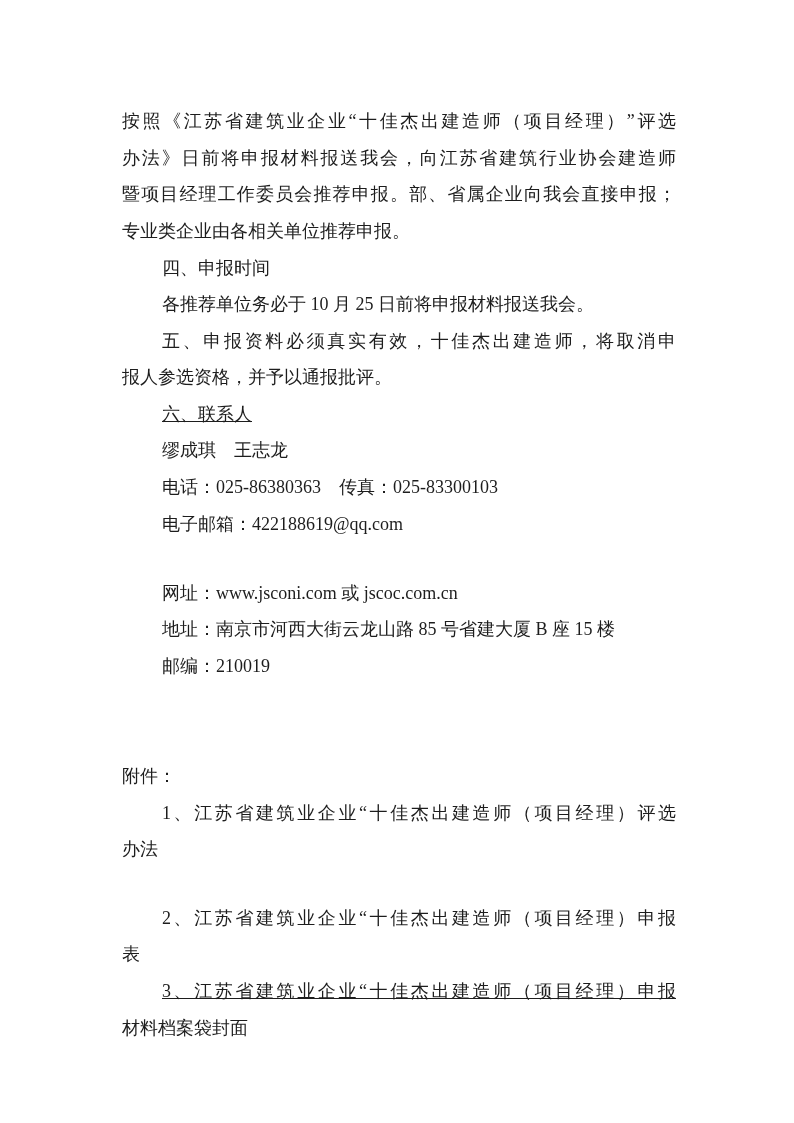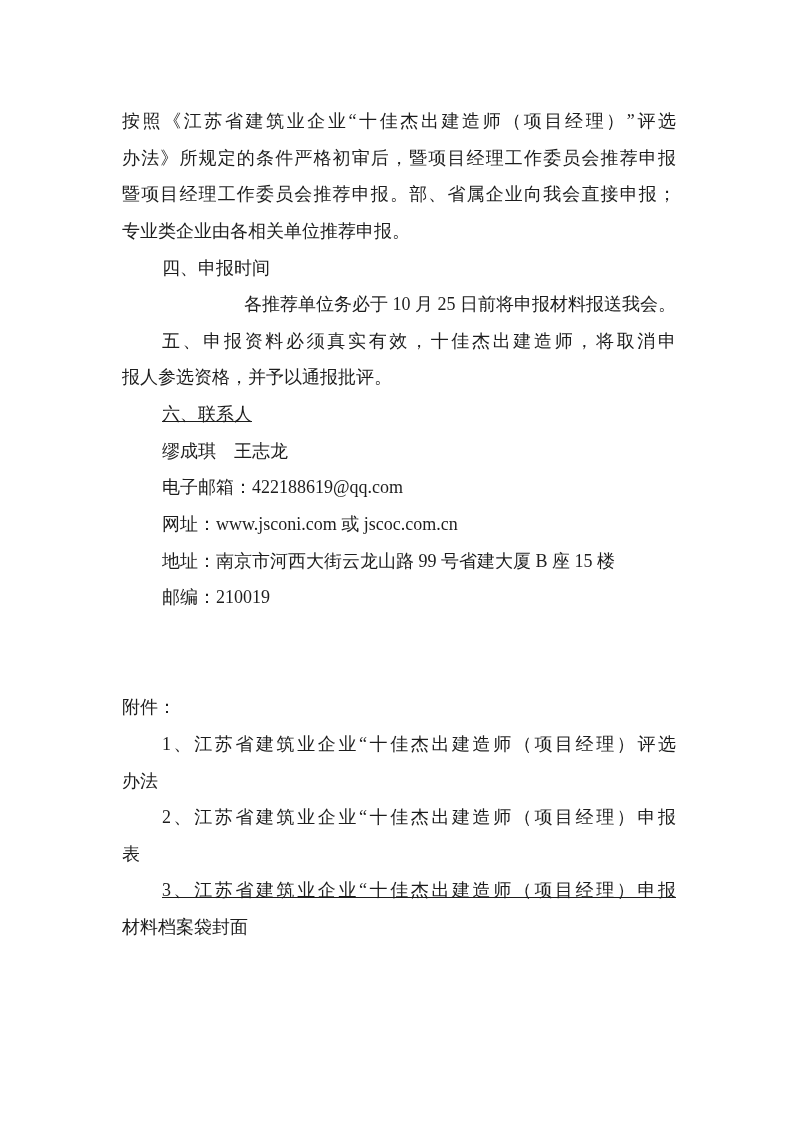--- a/index.html
+++ b/index.html
@@ -39,36 +39,37 @@
     text-align: justify;
     text-align-last: justify;
   }
 </style>
 </head>
 <body style="background: rgb(255, 255, 255);">
 
 <div class="page">
   <div class="doc" id="doc" style="color: rgb(29, 29, 29);">
       <div class="line justify">按照《江苏省建筑业企业“十佳杰出建造师（项目经理）”评选</div>
-      <div class="line justify">办法》所规定的条件严格初审后，暨项目经理工作委员会推荐申报</div>
+      <div class="line justify">办法》日前将申报材料报送我会，向江苏省建筑行业协会建造师</div>
       <div class="line justify">暨项目经理工作委员会推荐申报。部、省属企业向我会直接申报；</div>
       <div class="line">专业类企业由各相关单位推荐申报。</div>
       <div class="line" style="padding-left: 40px;">四、申报时间</div>
-      <div class="line" style="padding-left: 40px; text-align: right;">各推荐单位务必于 10 月 25 日前将申报材料报送我会。</div>
+      <div class="line" style="padding-left: 40px;">各推荐单位务必于 10 月 25 日前将申报材料报送我会。</div>
       <div class="line justify" style="padding-left: 40px;">五、申报资料必须真实有效，十佳杰出建造师，将取消申</div>
       <div class="line">报人参选资格，并予以通报批评。</div>
       <div class="line" style="padding-left: 40px; text-decoration: underline;">六、联系人</div>
-      <div class="line" style="padding-left: 40px;">缪成琪　王志龙</div>
+      <div class="line" style="padding-left: 40px; font-family: Liberation Mono, monospace;">缪成琪　王志龙</div>
+      <div class="line" style="padding-left: 40px;">电话：025-86380363　传真：025-83300103</div>
       <div class="line" style="padding-left: 40px;">电子邮箱：422188619@qq.com</div>
-      <div class="line" style="padding-left: 40px;">网址：www.jsconi.com 或 jscoc.com.cn</div>
-      <div class="line" style="padding-left: 40px;">地址：南京市河西大街云龙山路 99 号省建大厦 B 座 15 楼</div>
+      <div class="line" style="padding-left: 40px; margin-top: 32px;">网址：www.jsconi.com 或 jscoc.com.cn</div>
+      <div class="line" style="padding-left: 40px;">地址：南京市河西大街云龙山路 85 号省建大厦 B 座 15 楼</div>
       <div class="line" style="padding-left: 40px;">邮编：210019</div>
       <div class="line"></div>
       <div class="line"></div>
       <div class="line">附件：</div>
       <div class="line justify" style="padding-left: 40px;">1、江苏省建筑业企业“十佳杰出建造师（项目经理）评选</div>
       <div class="line">办法</div>
-      <div class="line justify" style="padding-left: 40px;">2、江苏省建筑业企业“十佳杰出建造师（项目经理）申报</div>
+      <div class="line justify" style="padding-left: 40px; margin-top: 32px;">2、江苏省建筑业企业“十佳杰出建造师（项目经理）申报</div>
       <div class="line">表</div>
       <div class="line justify" style="padding-left: 40px; text-decoration: underline;">3、江苏省建筑业企业“十佳杰出建造师（项目经理）申报</div>
       <div class="line">材料档案袋封面</div>
     </div>
 </div>
 
 </body></html>

